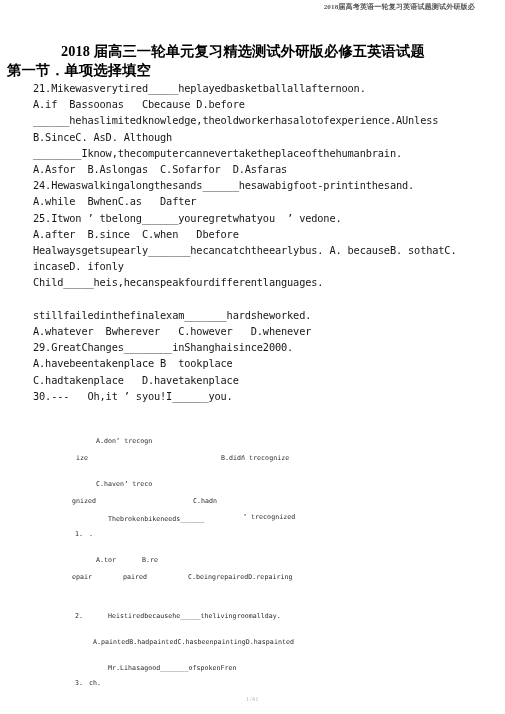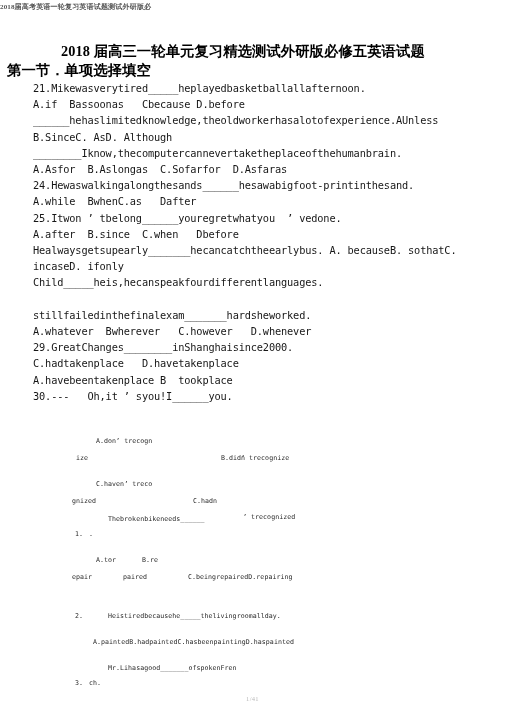--- a/index.html
+++ b/index.html
@@ -24,21 +24,21 @@
     height: 714px;
     box-sizing: border-box;
   }
 
   
   .running-header {
     position: absolute;
     top: 2px;
     left: 0;
     width: 475px;
-    text-align: left;
+    text-align: right;
     font-family: "Liberation Serif", "DejaVu Serif", serif;
     font-size: 7.1px;
     font-weight: bold;
     color: #565656;
     letter-spacing: 0.1px;
     white-space: nowrap;
   }
 
   
   .doc-title {
@@ -136,22 +136,22 @@
       <div class="body-line">A.while  BwhenC.as   Dafter</div>
       <div class="body-line">25.Itwon ’ tbelong______youregretwhatyou  ’ vedone.</div>
       <div class="body-line">A.after  B.since  C.when   Dbefore</div>
       <div class="body-line">Healwaysgetsupearly_______hecancatchtheearlybus. A. becauseB. sothatC.</div>
       <div class="body-line">incaseD. ifonly</div>
       <div class="body-line">Child_____heis,hecanspeakfourdifferentlanguages.</div>
       <div class="body-line blank">&nbsp;</div>
       <div class="body-line">stillfailedinthefinalexam_______hardsheworked.</div>
       <div class="body-line">A.whatever  Bwherever   C.however   D.whenever</div>
       <div class="body-line">29.GreatChanges________inShanghaisince2000.</div>
+      <div class="body-line">A.havebeentakenplace B  tookplace</div>
       <div class="body-line">C.hadtakenplace   D.havetakenplace</div>
-      <div class="body-line">A.havebeentakenplace B  tookplace</div>
       <div class="body-line">30.---   Oh,it ’ syou!I______you.</div>
     </div>
 
   <div class="small-block">
       <div class="small-line" style="left: 96px; top: 0px;">A.don’ trecogn</div>
       <div class="small-line" style="left: 76px; top: 17px;">ize</div>
       <div class="small-line" style="left: 186px; top: 17px; padding-left: 35px;">B.didn</div>
       <div class="small-line" style="left: 241px; top: 17px;">’ trecognize</div>
       <div class="small-line" style="left: 96px; top: 43px;">C.haven’ treco</div>
       <div class="small-line" style="left: 72px; top: 60px; text-align: right;">gnized</div>

